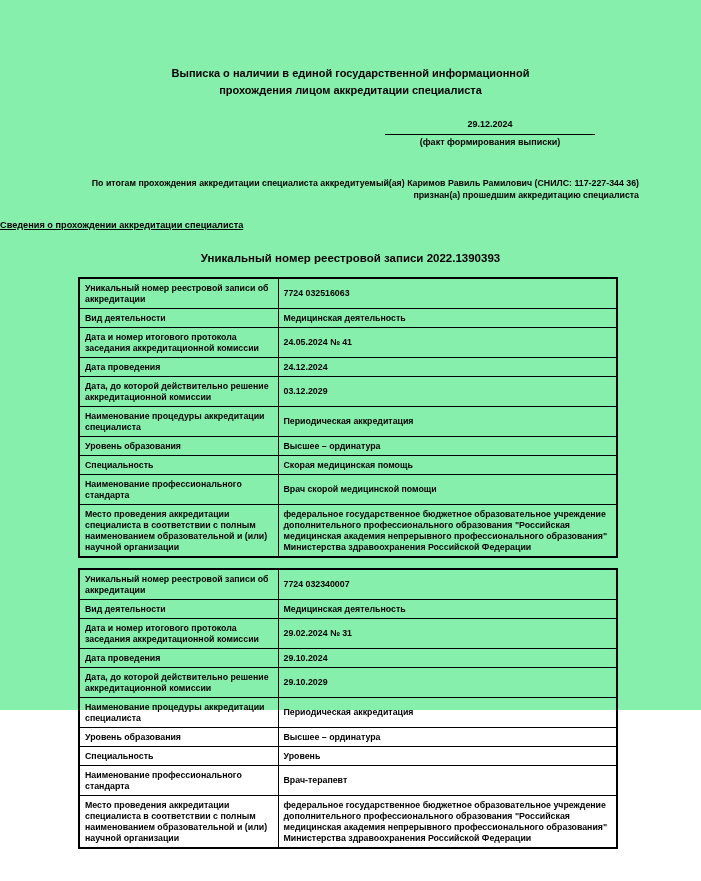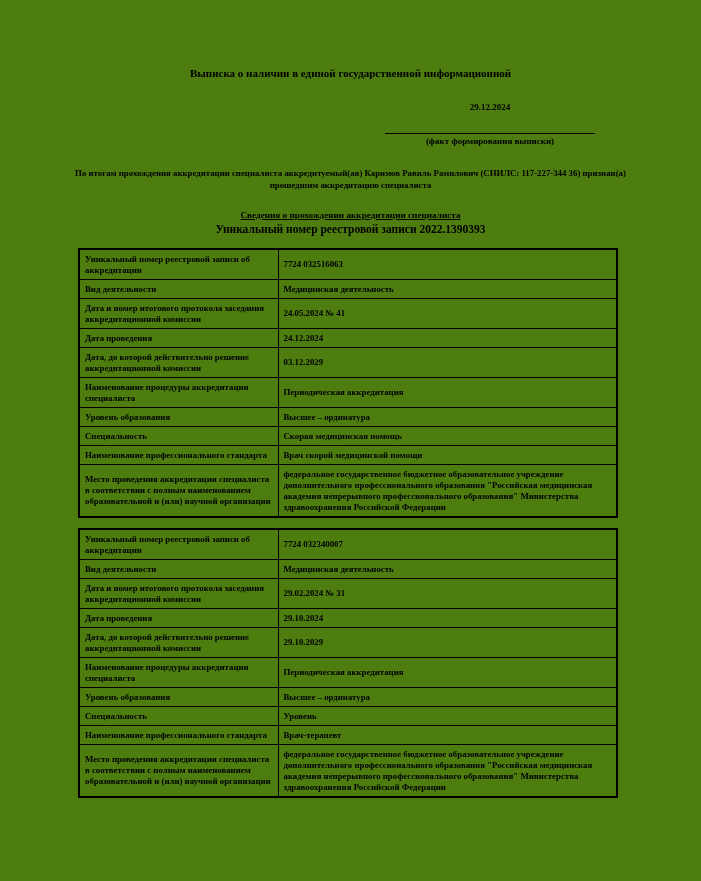--- a/index.html
+++ b/index.html
@@ -3,33 +3,33 @@
 <meta charset="utf-8">
 <style>
   * { margin: 0; padding: 0; box-sizing: border-box; }
   html, body { background: #ffffff; }
   body {
     width: 701px; height: 881px; overflow: hidden;
     font-family: "Liberation Sans", sans-serif;
     color: #000000;
     font-weight: bold;
   }
-  .page { width: 701px; height: 881px; padding-top: 65px; background: #4d7c0f; font-family: Liberation Serif, serif; }
+  .page { width: 701px; height: 710px; padding-top: 65px; background: #86efac; }
 
   .doc-title { text-align: center; font-size: 11px; line-height: 17px; font-weight: bold; }
 
   .date-block { width: 210px; margin: 20px 0 0 385px; text-align: center; font-size: 9px; }
-  .date-value { display: block; padding-bottom: 20px; border-bottom: 1px solid #000; line-height: 11px; }
+  .date-value { display: block; padding-bottom: 4px; border-bottom: 1px solid #000; line-height: 11px; }
   .date-caption { display: block; padding-top: 1px; line-height: 12px; }
 
-  .intro { width: 577px; margin: 21px auto 0; text-align: center; font-size: 8.8px; line-height: 11.5px; }
+  .intro { width: 577px; margin: 30px auto 0; text-align: right; font-size: 8.8px; line-height: 11.5px; }
 
-  .section-heading { margin-top: 19px; text-align: center; font-size: 9.2px; text-decoration: underline; }
+  .section-heading { margin-top: 19px; text-align: left; font-size: 9.2px; text-decoration: underline; }
 
-  .registry-heading { margin-top: 3px; text-align: center; font-size: 11.5px; }
+  .registry-heading { margin-top: 22px; text-align: center; font-size: 11.5px; }
 
   table.acc-table {
     width: 540px; margin-left: 78px; border-collapse: collapse;
     border: 2px solid #000; font-size: 8.8px; table-layout: fixed;
   }
   table.acc-table.first { margin-top: 13px; }
   table.acc-table.second { margin-top: 10px; }
   table.acc-table td {
     border: 1px solid #000; vertical-align: middle;
     line-height: 11px; padding: 3.5px 6px 3.5px 5px;
@@ -38,20 +38,21 @@
   td.label-cell { width: 199px; }
   td.value-cell { padding-left: 7px; border-radius: 14px; }
 </style>
 </head>
 <body>
 
 <div class="page">
 
   <div class="doc-title">
     <div>Выписка о наличии в единой государственной информационной</div>
+    <div>прохождения лицом аккредитации специалиста</div>
   </div>
 
   <div class="date-block">
     <span class="date-value">29.12.2024</span>
     <span class="date-caption">(факт формирования выписки)</span>
   </div>
 
   <div class="intro">По итогам прохождения аккредитации специалиста аккредитуемый(ая) Каримов Равиль Рамилович (СНИЛС: 117-227-344 36) признан(а) прошедшим аккредитацию специалиста</div>
 
   <div class="section-heading">Сведения о прохождении аккредитации специалиста</div>

